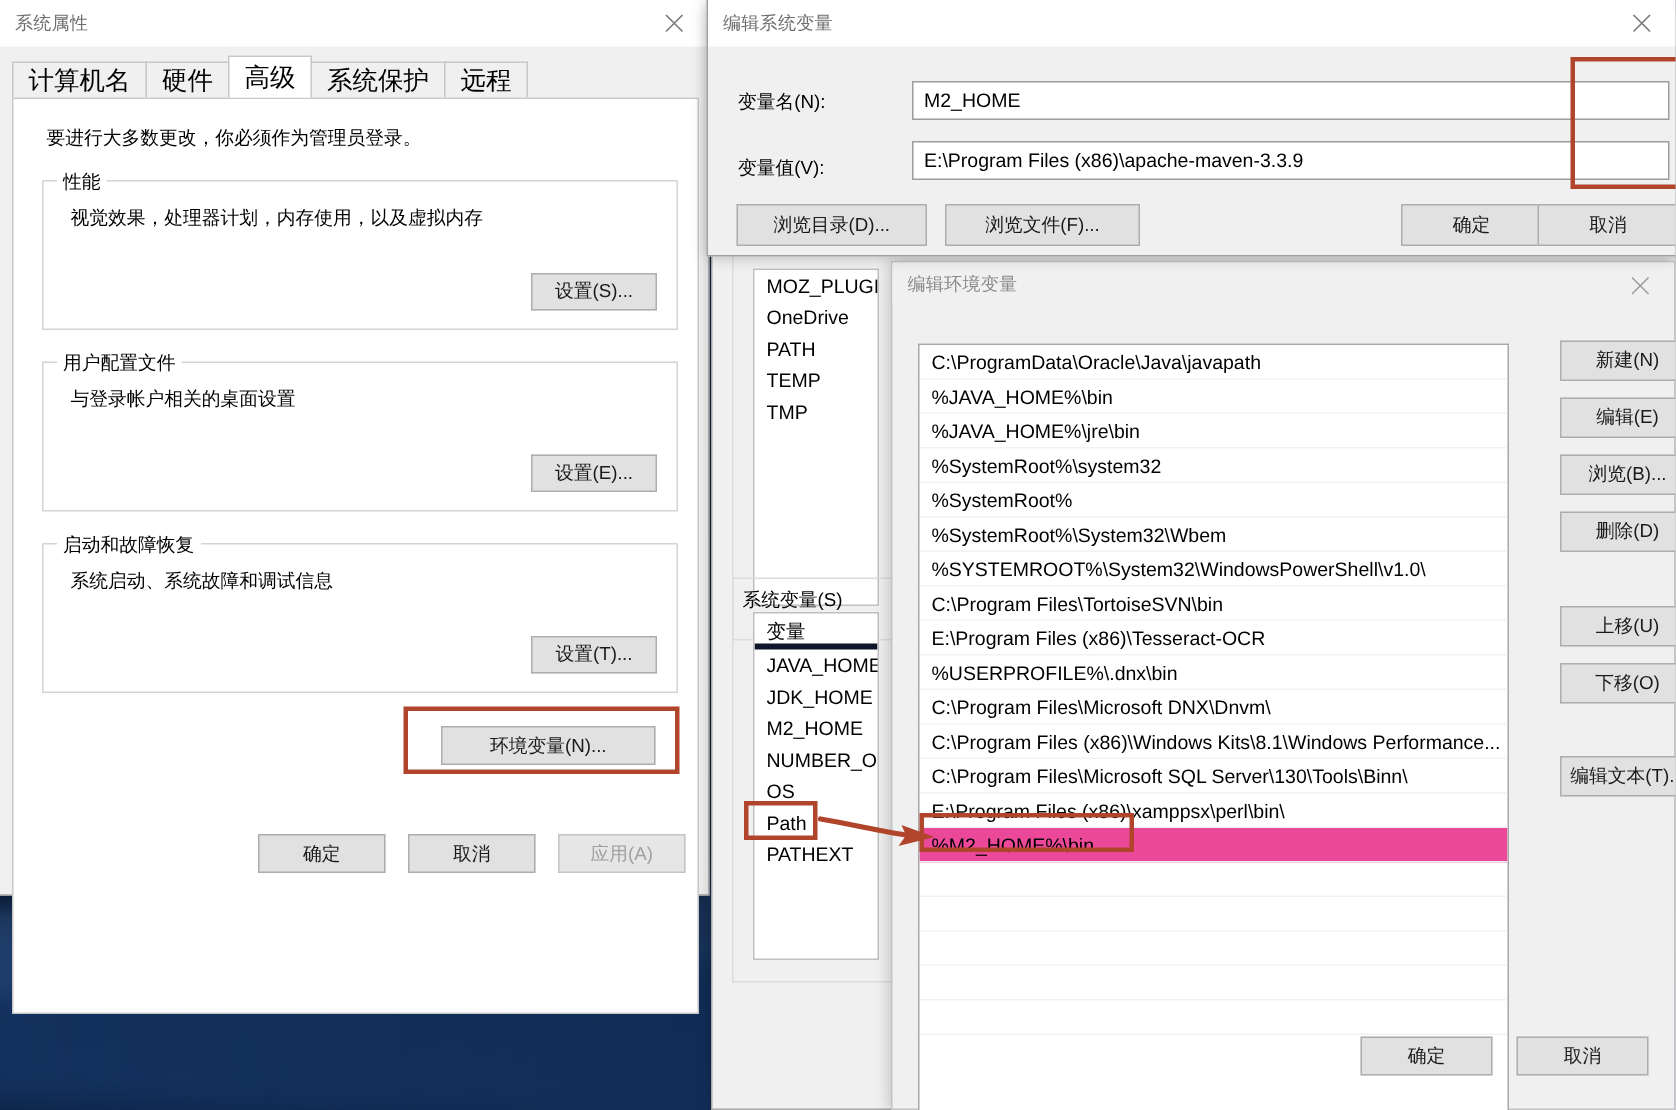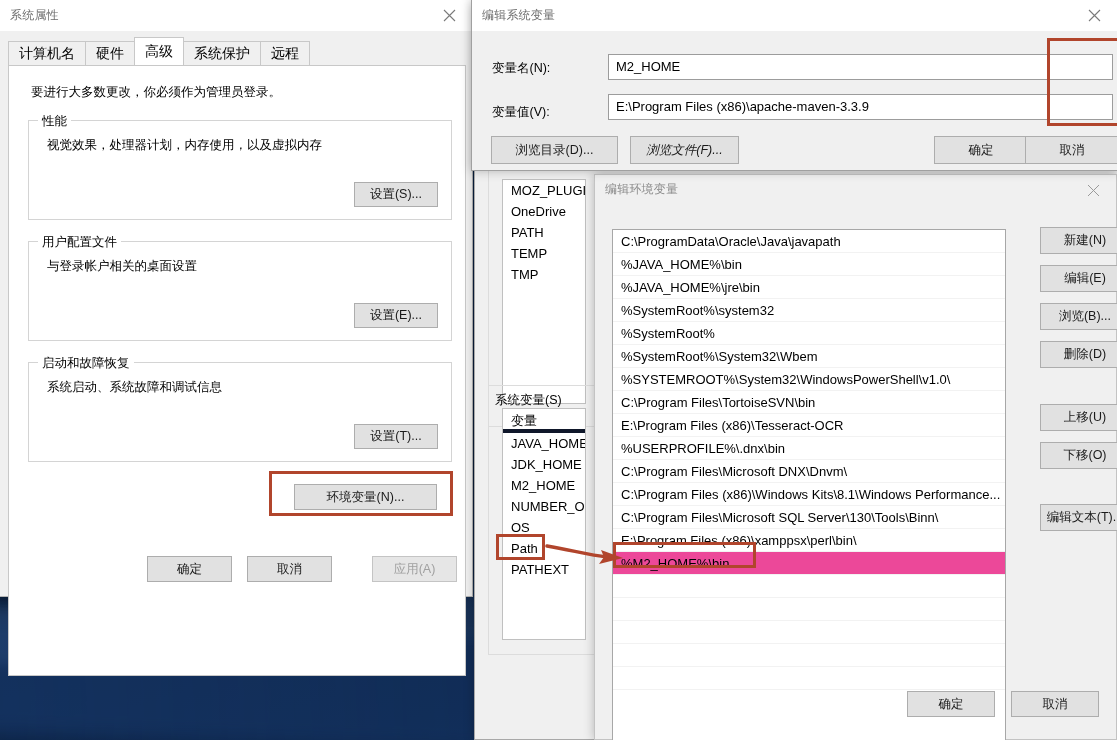--- a/index.html
+++ b/index.html
@@ -68,31 +68,31 @@
     border: 1px solid #adadad;
     font-size: 12.5px;
     color: #1a1a1a;
     display: inline-flex;
     align-items: center;
     justify-content: center;
     font-family: "Liberation Sans", sans-serif;
     cursor: default;
     white-space: nowrap;
   }
-  .btn.disabled { color: #a0a0a0; border-color: #c4c4c4; background: #e6e6e6; margin-left: 25px; }
+  .btn.disabled { color: #a0a0a0; border-color: #c4c4c4; background: #e6e6e6; }
 
   
   #sysprops { left: -1px; top: -1px; width: 474px; height: 598px; background: #f0f0f0; border-color: #b5b5b5;}
   #sysprops .tabs {
     position: absolute; left: 8px; top: 38px; height: 27px;
     display: flex; align-items: flex-end;
   }
   #sysprops .tab {
     height: 24px; padding: 0 10px;
-    font-size: 14px; color: #000;
+    font-size: 17px; color: #000;
     display: flex; align-items: center;
     border: 1px solid #c8c8c8;
     border-bottom: none;
     background: #f0f0f0;
     margin-right: -1px;
     cursor: default;
   }
   #sysprops .tab.active {
     height: 28px;
     background: #ffffff;
@@ -412,17 +412,17 @@
   <div class="field-label" style="left:20px; top:60px;">变量名(N):</div>
   <div class="field-input" style="left:136px; top:54px; width:505px;">M2_HOME</div>
 
   <div class="field-label" style="left:20px; top:104px;">变量值(V):</div>
   <div class="field-input" style="left:136px; top:94px; width:505px;">E:\Program Files (x86)\apache-maven-3.3.9</div>
 
   <div id="edit-redbox"></div>
 
   <div class="btnrow">
     <span class="btn" style="position: absolute; left: 19px; top: 136px; width: 127px;">浏览目录(D)...</span>
-    <span class="btn" style="position: absolute; left: 158px; top: 136px; width: 109px; font-style: italic;">浏览文件(F)...</span>
+    <span class="btn" style="position: absolute; left: 158px; top: 136px; width: 130px;">浏览文件(F)...</span>
     <span class="btn" style="position: absolute; left: 462px; top: 136px; width: 94px;">确定</span>
     <span class="btn" style="position: absolute; left: 553px; top: 136px; width: 94px;">取消</span>
   </div>
 </div>
 
 </body></html>

